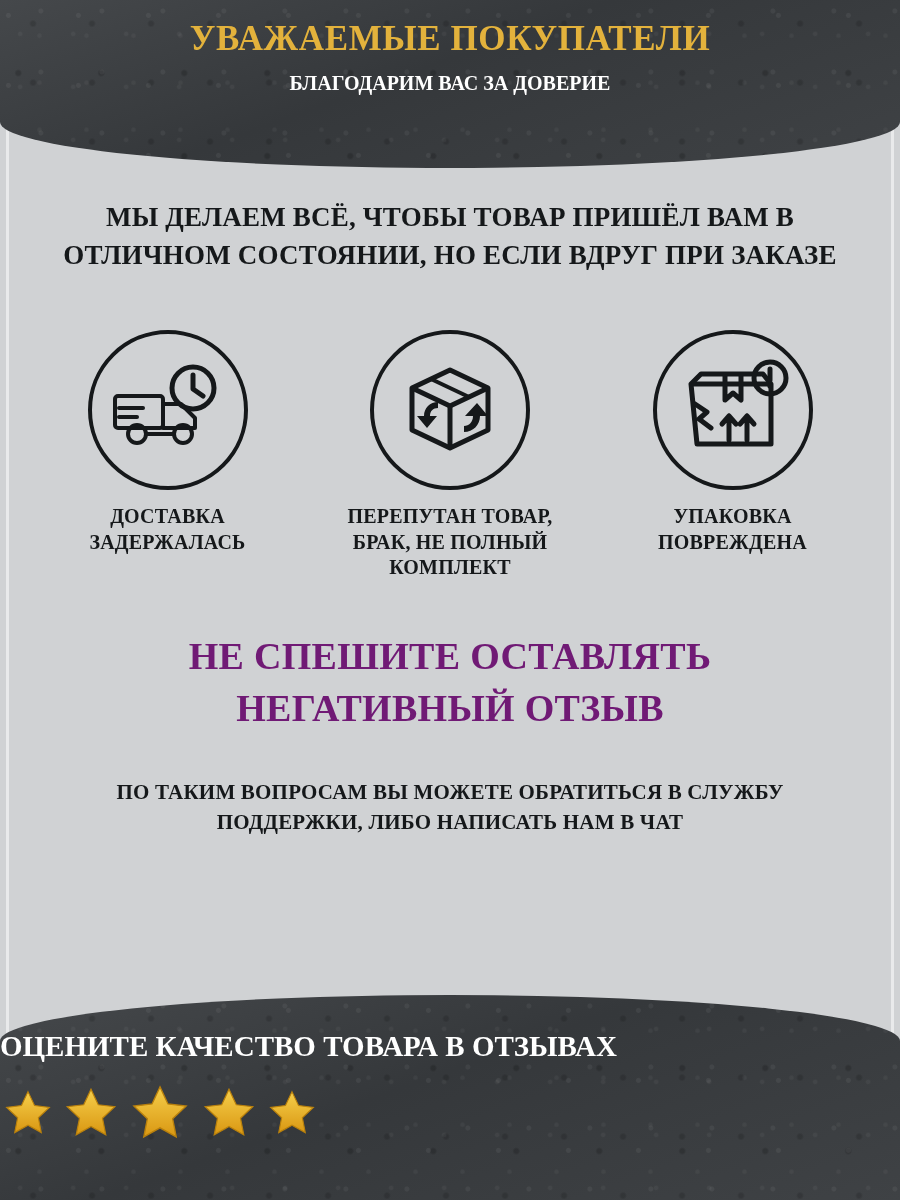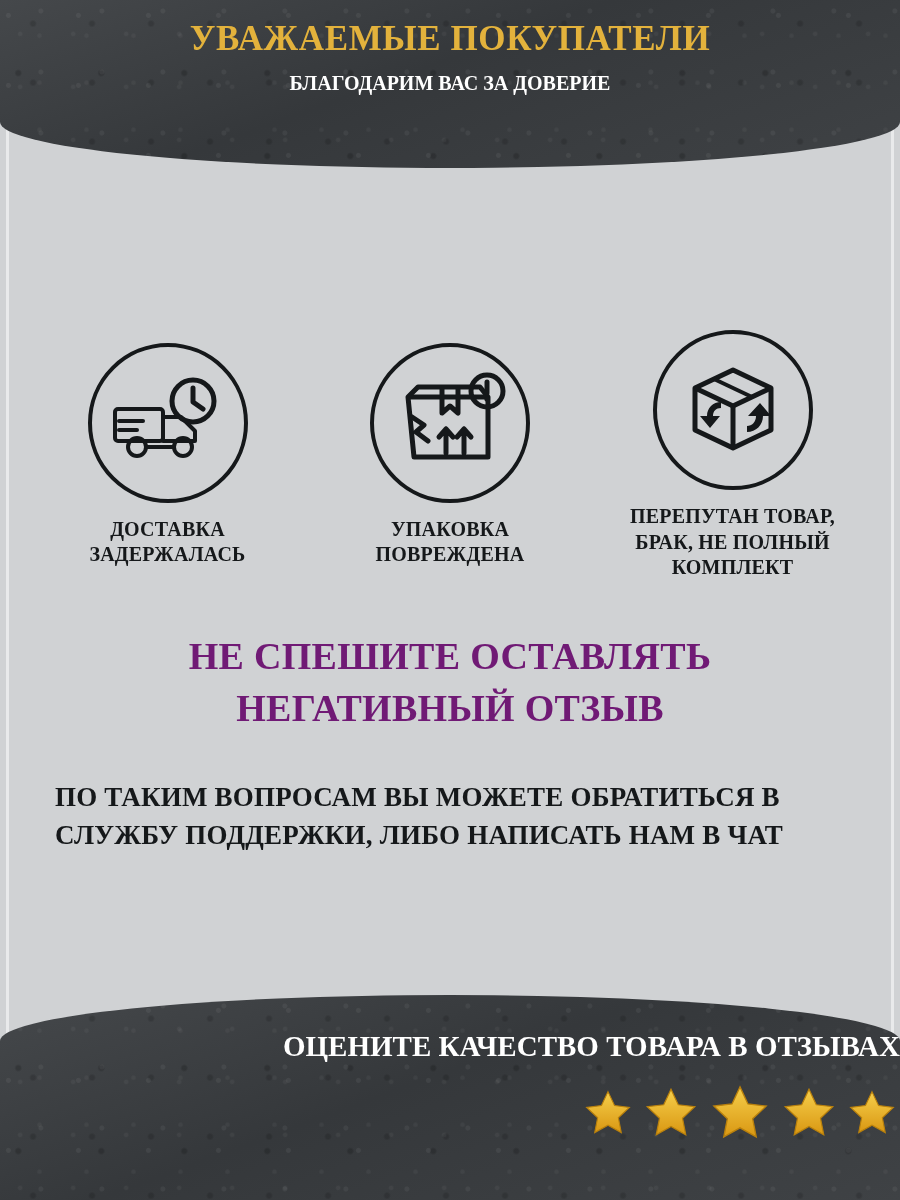--- a/index.html
+++ b/index.html
@@ -110,21 +110,21 @@
   }
 
   
   .icons-row {
     position: absolute;
     top: 330px;
     left: 40px;
     width: 820px;
     display: flex;
     justify-content: space-between;
-    align-items: center;
+    align-items: flex-start;
   }
   .icon-col {
     width: 255px;
     display: flex;
     flex-direction: column;
     align-items: center;
   }
   .icon-circle {
     width: 160px;
     height: 160px;
@@ -161,39 +161,40 @@
     line-height: 1.38;
     letter-spacing: 0.3px;
   }
 
   
   .body-copy {
     position: absolute;
     top: 778px;
     left: 55px;
     width: 790px;
+    text-align: center;
     color: #15181a;
-    font-size: 27px;
+    font-size: 21px;
     font-weight: bold;
     text-transform: uppercase;
     line-height: 1.42;
     letter-spacing: 0.2px;
   }
 
   
   .footer-wrap {
     position: absolute;
     bottom: 0;
     left: 0;
     width: 900px;
     height: 200px;
     z-index: 3;
     display: flex;
     flex-direction: column;
-    align-items: flex-end;
+    align-items: flex-start;
     justify-content: flex-start;
     padding-top: 28px;
     box-sizing: border-box;
   }
   .footer-title {
     color: #ffffff;
     font-size: 29px;
     font-weight: bold;
     text-transform: uppercase;
     text-align: center;
@@ -219,20 +220,21 @@
   <div class="frame-line left"></div>
   <div class="frame-line right"></div>
 
   <div class="band band-top"></div>
 
   <div class="header-wrap">
     <div class="header-title">УВАЖАЕМЫЕ ПОКУПАТЕЛИ</div>
     <div class="header-sub">БЛАГОДАРИМ ВАС ЗА ДОВЕРИЕ</div>
   </div>
 
+  <div class="intro">МЫ ДЕЛАЕМ ВСЁ, ЧТОБЫ ТОВАР ПРИШЁЛ ВАМ В ОТЛИЧНОМ СОСТОЯНИИ, НО ЕСЛИ ВДРУГ ПРИ ЗАКАЗЕ</div>
 
   <div class="icons-row">
 
     <div class="icon-col">
       <div class="icon-circle">
         <svg width="118" height="96" viewBox="0 0 118 96" fill="none" xmlns="http://www.w3.org/2000/svg">
 
           <rect x="6" y="34" width="48" height="32" rx="3" stroke="#15181a" stroke-width="4"></rect>
           <path d="M54 42h18l14 14v10H54z" stroke="#15181a" stroke-width="4" stroke-linejoin="round"></path>
           <path d="M10 46h24" stroke="#15181a" stroke-width="4" stroke-linecap="round"></path>
@@ -243,53 +245,53 @@
 
           <circle cx="84" cy="26" r="21" stroke="#15181a" stroke-width="5"></circle>
           <path d="M84 13v14l10 7" stroke="#15181a" stroke-width="5" stroke-linecap="round" stroke-linejoin="round"></path>
         </svg>
       </div>
       <div class="icon-caption">ДОСТАВКА ЗАДЕРЖАЛАСЬ</div>
     </div>
 
     <div class="icon-col">
       <div class="icon-circle">
-        <svg width="112" height="104" viewBox="0 0 112 104" fill="none" xmlns="http://www.w3.org/2000/svg">
-
-          <path d="M14 26 24 16h62l8 10v60H20z" stroke="#15181a" stroke-width="5" stroke-linejoin="round"></path>
-          <path d="M14 26h80" stroke="#15181a" stroke-width="5"></path>
-          <path d="M48 16v26l8-7 8 7V16" stroke="#15181a" stroke-width="5" stroke-linejoin="round"></path>
-
-          <path d="M18 46l12 8-8 7 12 9" stroke="#15181a" stroke-width="5" stroke-linejoin="round" stroke-linecap="round"></path>
-
-          <path d="M52 82V58M52 58l-7 8M52 58l7 8" stroke="#15181a" stroke-width="5" stroke-linecap="round" stroke-linejoin="round"></path>
-          <path d="M70 82V58M70 58l-7 8M70 58l7 8" stroke="#15181a" stroke-width="5" stroke-linecap="round" stroke-linejoin="round"></path>
-
-          <circle cx="93" cy="20" r="16" stroke="#15181a" stroke-width="5"></circle>
-          <path d="M93 11v11" stroke="#15181a" stroke-width="5" stroke-linecap="round"></path>
-          <circle cx="93" cy="28" r="2.6" fill="#15181a"></circle>
-        </svg>
-      </div>
-      <div class="icon-caption">УПАКОВКА ПОВРЕЖДЕНА</div>
-    </div>
-
-    <div class="icon-col">
-      <div class="icon-circle">
         <svg width="116" height="104" viewBox="0 0 116 104" fill="none" xmlns="http://www.w3.org/2000/svg">
 
           <path d="M20 30 58 12 96 30v42L58 90 20 72z" stroke="#15181a" stroke-width="5" stroke-linejoin="round"></path>
           <path d="M20 30 58 48l38-18" stroke="#15181a" stroke-width="5" stroke-linejoin="round"></path>
           <path d="M58 48v42" stroke="#15181a" stroke-width="5"></path>
           <path d="M39 21l38 18" stroke="#15181a" stroke-width="4"></path>
 
           <path d="M46 44c-8 0-14 6-14 14h-7l10 12 10-12h-7c0-5 3-8 8-8z" fill="#15181a"></path>
           <path d="M72 74c9 0 16-7 16-16h8L85 45 73 58h8c0 6-4 10-9 10z" fill="#15181a"></path>
         </svg>
       </div>
       <div class="icon-caption">ПЕРЕПУТАН ТОВАР, БРАК, НЕ ПОЛНЫЙ КОМПЛЕКТ</div>
+    </div>
+
+    <div class="icon-col">
+      <div class="icon-circle">
+        <svg width="112" height="104" viewBox="0 0 112 104" fill="none" xmlns="http://www.w3.org/2000/svg">
+
+          <path d="M14 26 24 16h62l8 10v60H20z" stroke="#15181a" stroke-width="5" stroke-linejoin="round"></path>
+          <path d="M14 26h80" stroke="#15181a" stroke-width="5"></path>
+          <path d="M48 16v26l8-7 8 7V16" stroke="#15181a" stroke-width="5" stroke-linejoin="round"></path>
+
+          <path d="M18 46l12 8-8 7 12 9" stroke="#15181a" stroke-width="5" stroke-linejoin="round" stroke-linecap="round"></path>
+
+          <path d="M52 82V58M52 58l-7 8M52 58l7 8" stroke="#15181a" stroke-width="5" stroke-linecap="round" stroke-linejoin="round"></path>
+          <path d="M70 82V58M70 58l-7 8M70 58l7 8" stroke="#15181a" stroke-width="5" stroke-linecap="round" stroke-linejoin="round"></path>
+
+          <circle cx="93" cy="20" r="16" stroke="#15181a" stroke-width="5"></circle>
+          <path d="M93 11v11" stroke="#15181a" stroke-width="5" stroke-linecap="round"></path>
+          <circle cx="93" cy="28" r="2.6" fill="#15181a"></circle>
+        </svg>
+      </div>
+      <div class="icon-caption">УПАКОВКА ПОВРЕЖДЕНА</div>
     </div>
 
   </div>
 
   <div class="headline">НЕ СПЕШИТЕ ОСТАВЛЯТЬ НЕГАТИВНЫЙ ОТЗЫВ</div>
 
   <div class="body-copy">ПО ТАКИМ ВОПРОСАМ ВЫ МОЖЕТЕ ОБРАТИТЬСЯ В СЛУЖБУ ПОДДЕРЖКИ, ЛИБО НАПИСАТЬ НАМ В ЧАТ</div>
 
   <div class="band band-bottom"></div>
 

